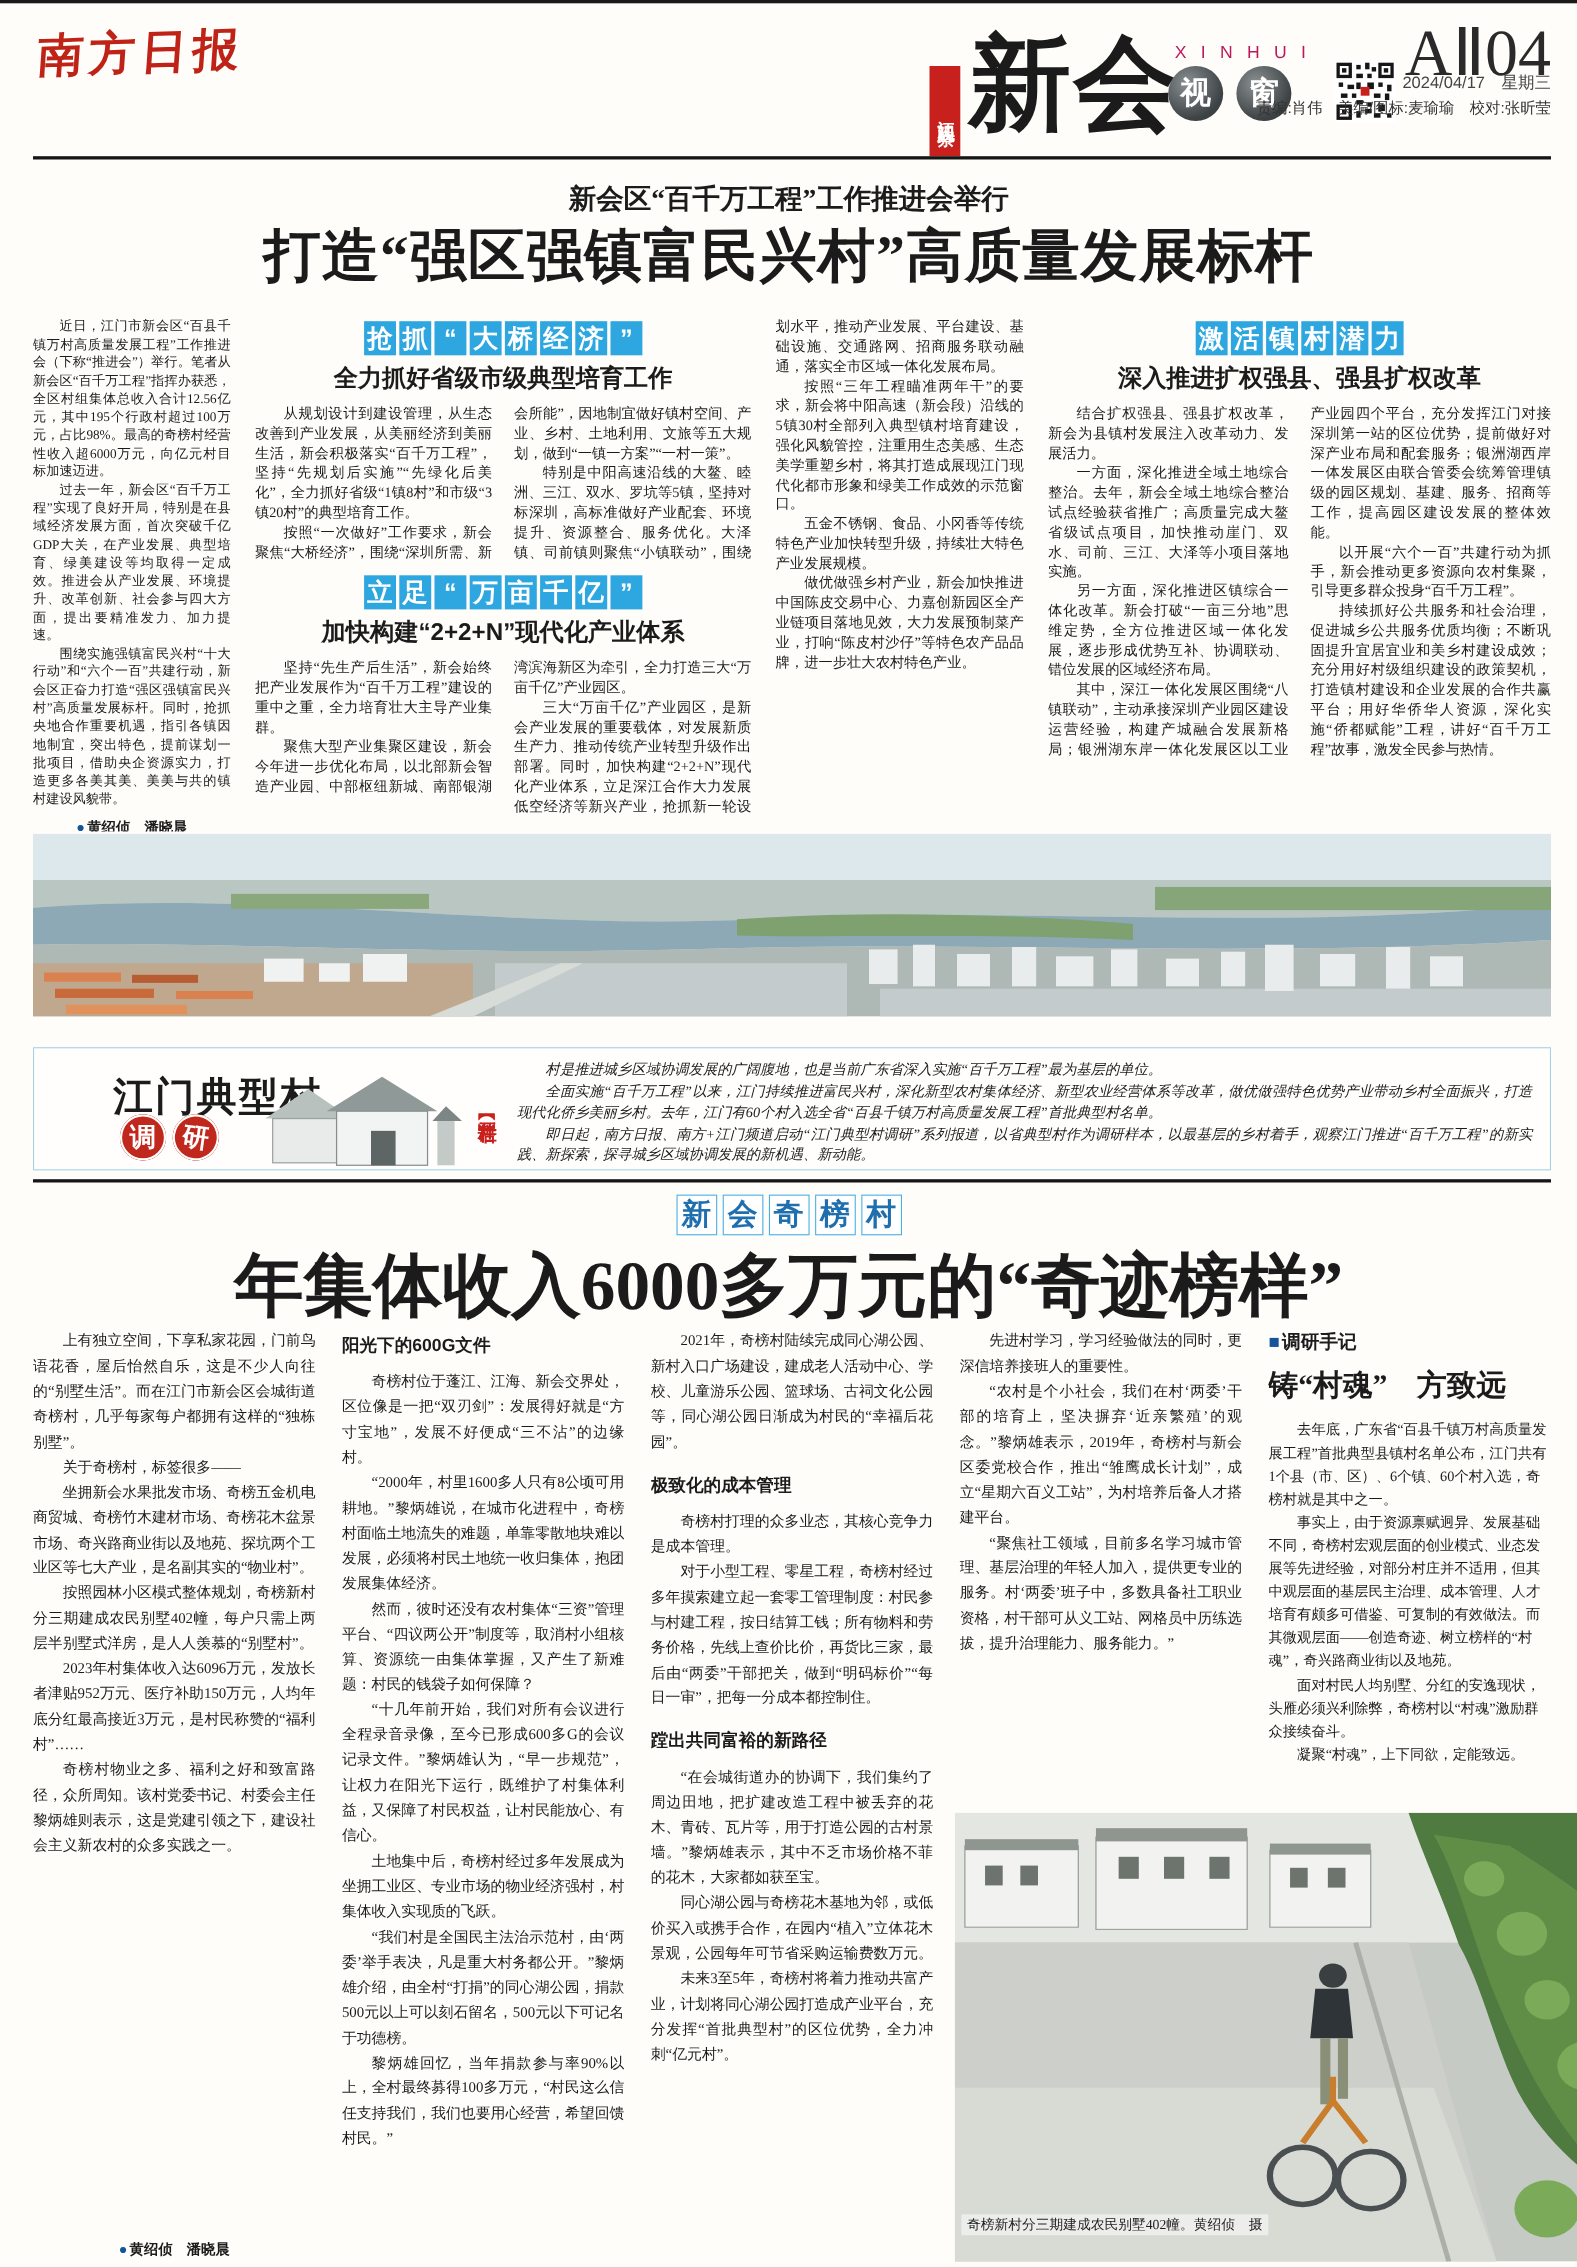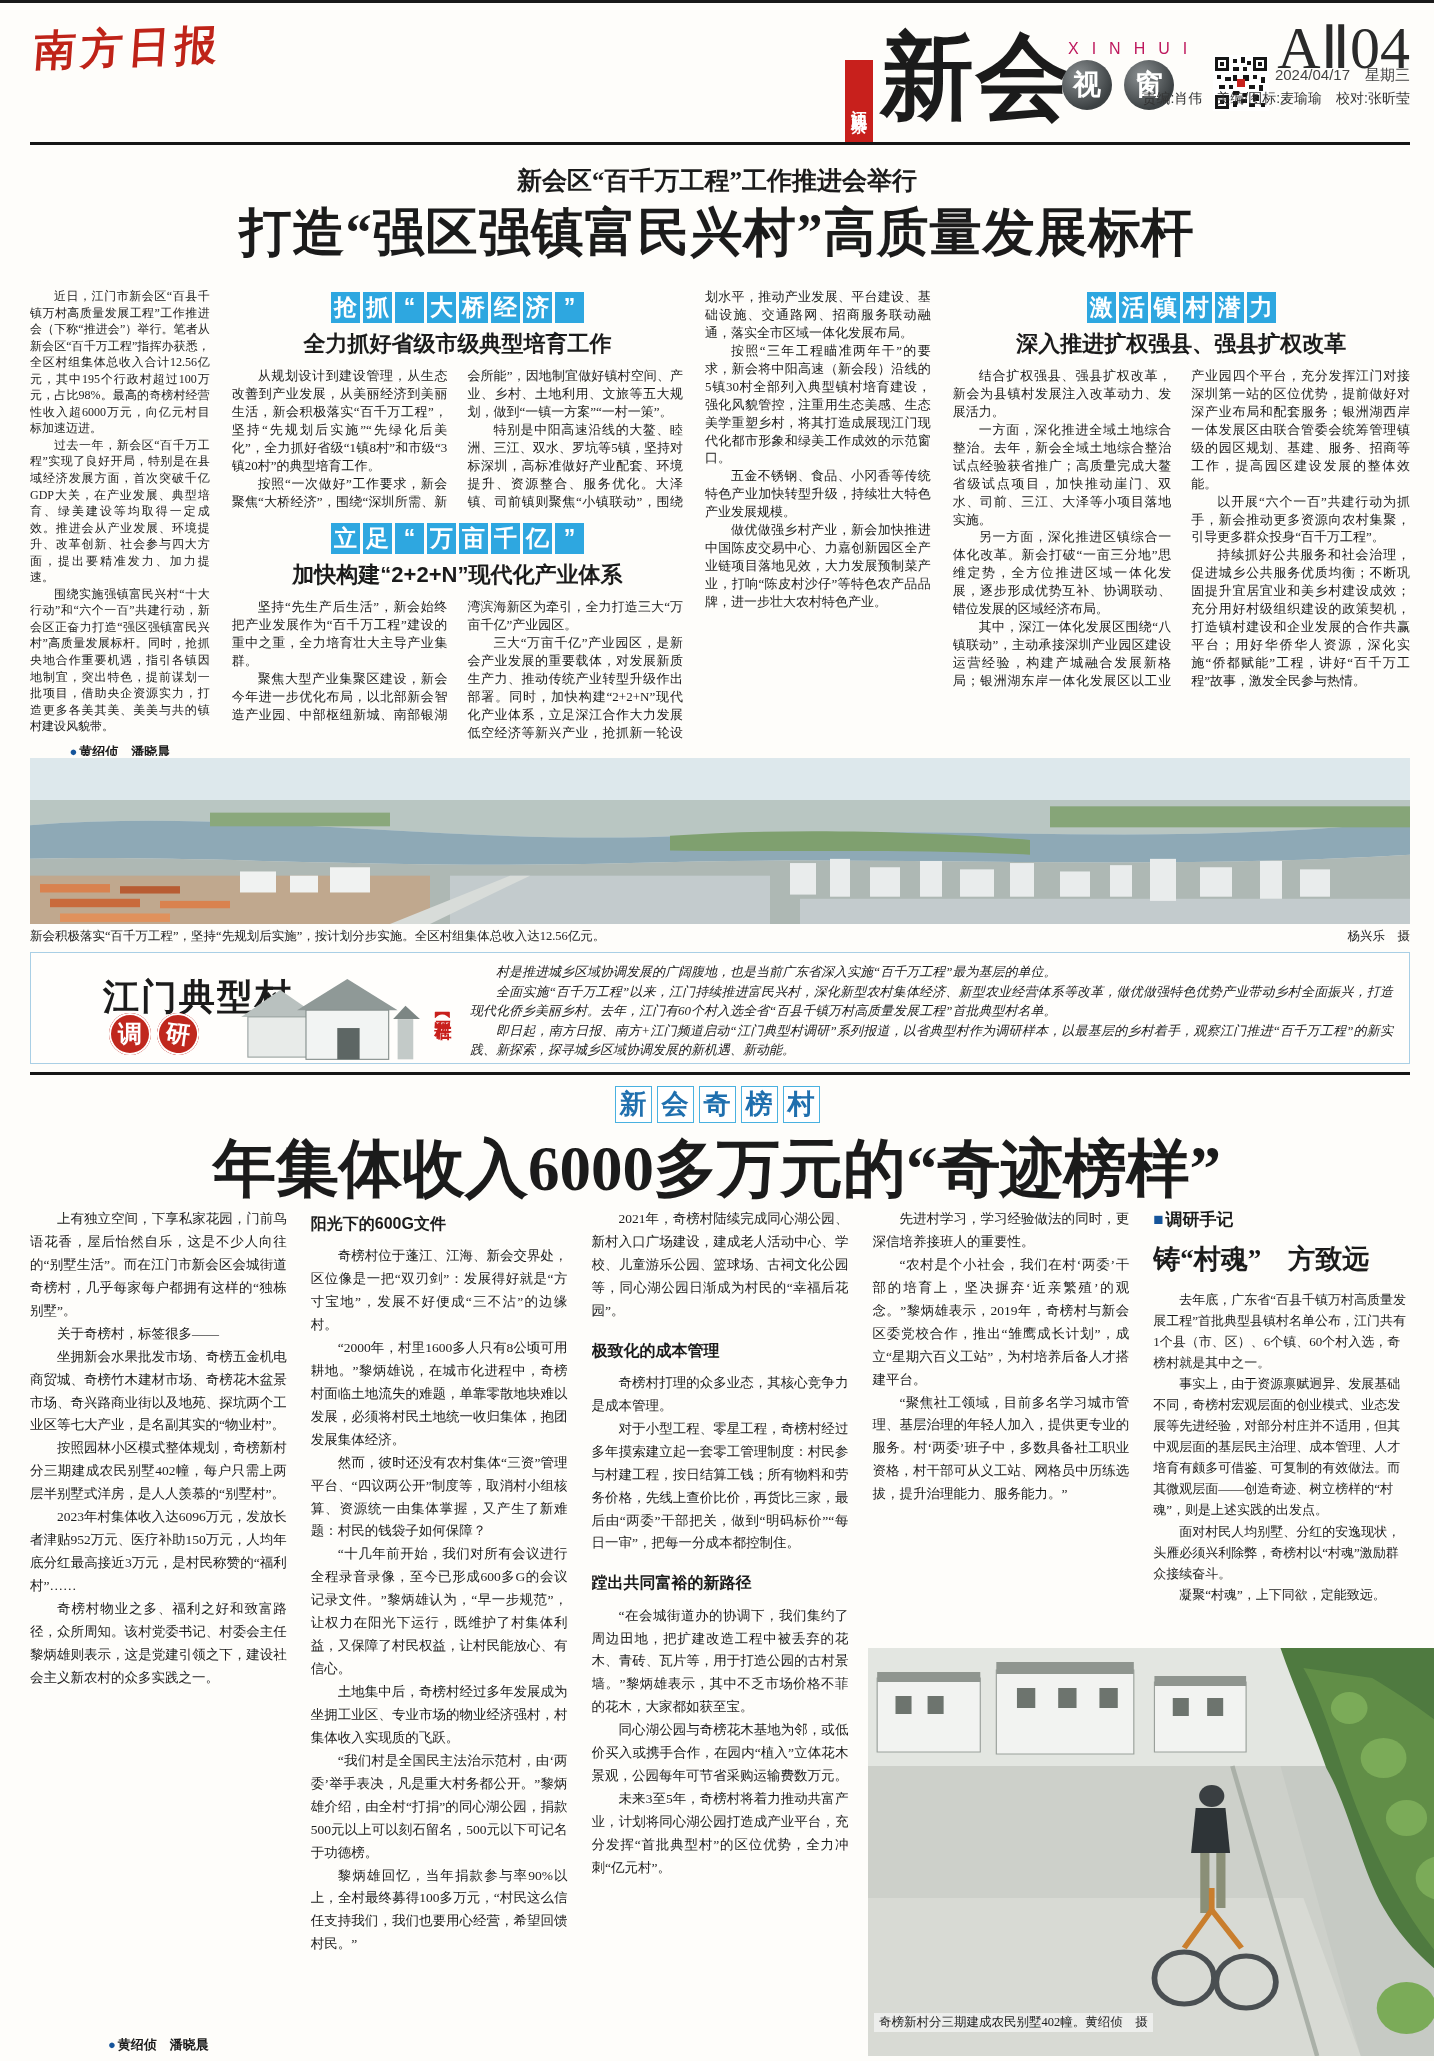--- a/index.html
+++ b/index.html
@@ -261,24 +261,20 @@
         <rect x="30" y="148" width="110" height="8" fill="#e0915c"></rect>
       </g>
       <g fill="#f0f2f1">
         <rect x="210" y="108" width="36" height="20"></rect>
           <rect x="260" y="112" width="28" height="16"></rect>
           <rect x="300" y="104" width="40" height="24"></rect>
       </g>
       <path d="M360,158 L480,112 L500,112 L400,158 Z" fill="#d8dcd9"></path>
     </svg>
   </div>
-  <div class="caption1">
-    <span>新会积极落实“百千万工程”，坚持“先规划后实施”，按计划分步实施。全区村组集体总收入达12.56亿元。</span>
-    <span>杨兴乐　摄</span>
-  </div>
 
   <div class="colbox">
     <div class="colbox-logo">
       <div class="colbox-title">江门典型村</div>
       <div class="seals">
           <span class="seal">调</span>
           <span class="seal">研</span>
         </div>
       <div class="colbox-house">
         <svg viewBox="0 0 170 92">
@@ -361,21 +357,21 @@
         <p>“聚焦社工领域，目前多名学习城市管理、基层治理的年轻人加入，提供更专业的服务。村‘两委’班子中，多数具备社工职业资格，村干部可从义工站、网格员中历练选拔，提升治理能力、服务能力。”</p>
       </div>
 
     <div class="sidebar">
       <div class="sidebar-tag">
         <span class="marker">■</span><span>调研手记</span>
       </div>
       <div class="sidebar-title">铸“村魂”　方致远</div>
       <div class="sidebar-text">
           <p>去年底，广东省“百县千镇万村高质量发展工程”首批典型县镇村名单公布，江门共有1个县（市、区）、6个镇、60个村入选，奇榜村就是其中之一。</p>
-          <p>事实上，由于资源禀赋迥异、发展基础不同，奇榜村宏观层面的创业模式、业态发展等先进经验，对部分村庄并不适用，但其中观层面的基层民主治理、成本管理、人才培育有颇多可借鉴、可复制的有效做法。而其微观层面——创造奇迹、树立榜样的“村魂”，则是上述实践的出发点。</p>
+          <p>事实上，由于资源禀赋迥异、发展基础不同，奇榜村宏观层面的创业模式、业态发展等先进经验，对部分村庄并不适用，但其中观层面的基层民主治理、成本管理、人才培育有颇多可借鉴、可复制的有效做法。而其微观层面——创造奇迹、树立榜样的“村魂”，奇兴路商业街以及地苑。</p>
           <p>面对村民人均别墅、分红的安逸现状，头雁必须兴利除弊，奇榜村以“村魂”激励群众接续奋斗。</p>
           <p>凝聚“村魂”，上下同欲，定能致远。</p>
         </div>
     </div>
   </div>
 
   <div class="photo2">
     <svg viewBox="0 0 542 408" preserveAspectRatio="none">
       <rect width="542" height="408" fill="#c6cac4"></rect>
       <rect width="542" height="118" fill="#e3e6e1"></rect>

